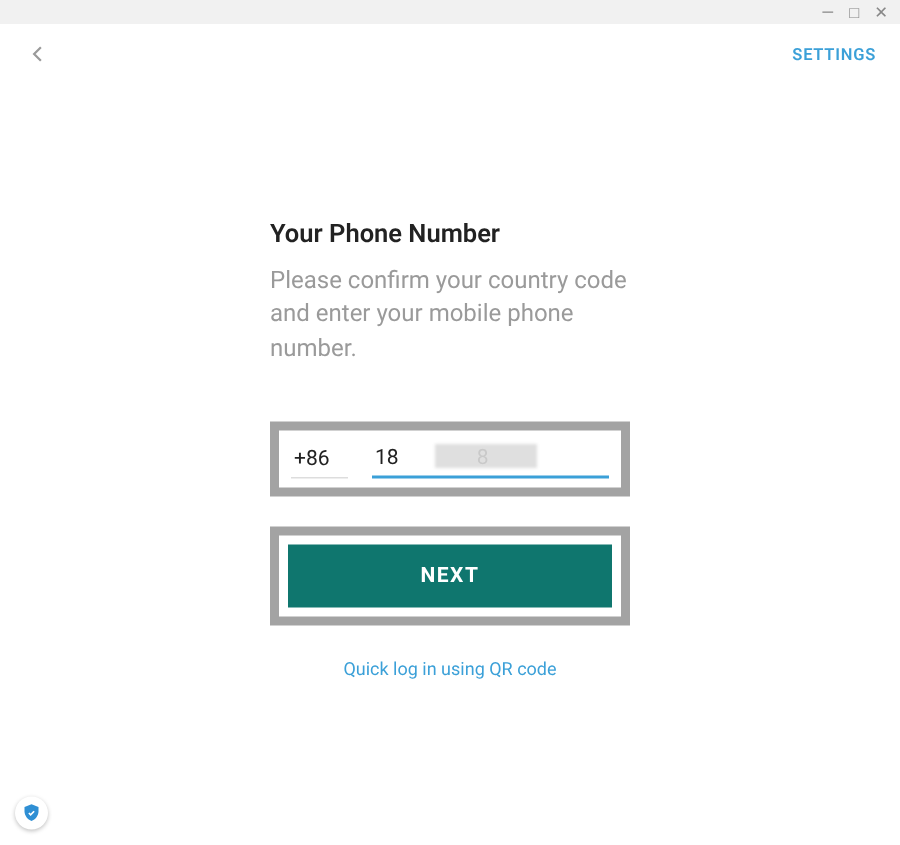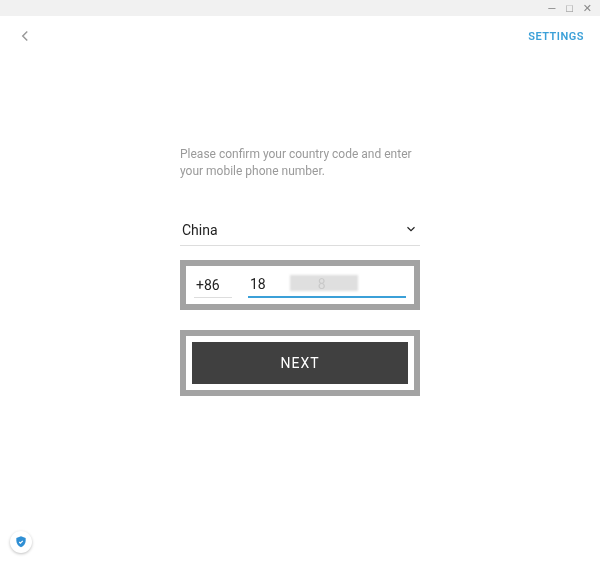--- a/index.html
+++ b/index.html
@@ -55,21 +55,21 @@
       width: 240px;
       margin: 90px auto 0 auto;
     }
     .title {
       font-size: 17px;
       font-weight: 600;
       color: #222;
       margin-bottom: 10px;
     }
     .subtitle {
-      font-size: 12px;
+      font-size: 16px;
       color: #9a9a9a;
       line-height: 1.4;
       margin-bottom: 38px;
     }
     .country-select {
       display: flex;
       align-items: center;
       justify-content: space-between;
       border-bottom: 1px solid #ddd;
       padding: 4px 2px 6px 2px;
@@ -122,26 +122,26 @@
       filter: blur(1px);
       pointer-events: none;
     }
     .phone-wrap { position: relative; flex: 1; }
     .next-box {
       margin-top: 20px;
       padding: 6px;
     }
     .next-button {
       width: 100%;
-      background: #404040;
+      background: #0f766e;
       color: #ffffff;
       border: none;
       padding: 13px 0;
       font-size: 14px;
-      font-weight: 400;
+      font-weight: 700;
       letter-spacing: 1px;
       cursor: pointer;
     }
     .qr-link {
       text-align: center;
       margin-top: 22px;
       font-size: 12px;
       color: #3ba0d8;
       cursor: pointer;
     }
@@ -172,45 +172,39 @@
 <div class="header">
   <div class="back-arrow">
     <svg viewBox="0 0 24 24" fill="none" stroke="currentColor" stroke-width="2">
       <path d="M15 18l-6-6 6-6"></path>
     </svg>
   </div>
   <div class="settings-link">SETTINGS</div>
 </div>
 
 <div class="content">
+  <div class="title">Your Phone Number</div>
   <div class="subtitle">Please confirm your country code and enter your mobile phone number.</div>
 
-  <div class="country-select">
-    <span>China</span>
-    <span class="chevron">
-      <svg viewBox="0 0 24 24" fill="none" stroke="currentColor" stroke-width="2">
-        <path d="M6 9l6 6 6-6"></path>
-      </svg>
-    </span>
-  </div>
 
   <div class="redbox">
     <div class="phone-row">
       <span class="country-code">+86</span>
       <div class="phone-wrap">
         <input class="phone-input" type="text" value="18               8" style="">
         <div class="blur-overlay"></div>
       </div>
     </div>
   </div>
 
   <div class="redbox next-box">
     <button class="next-button">NEXT</button>
   </div>
 
+  <div class="qr-link">Quick log in using QR code</div>
 </div>
 
 <div class="shield-badge">
   <svg viewBox="0 0 24 24" fill="#2f8fd4">
     <path d="M12 2l8 3v5c0 5-3.5 9.5-8 11-4.5-1.5-8-6-8-11V5l8-3z"></path>
     <path d="M9 12l2 2 4-4" fill="none" stroke="#fff" stroke-width="2"></path>
   </svg>
 </div>
 
 </body></html>

